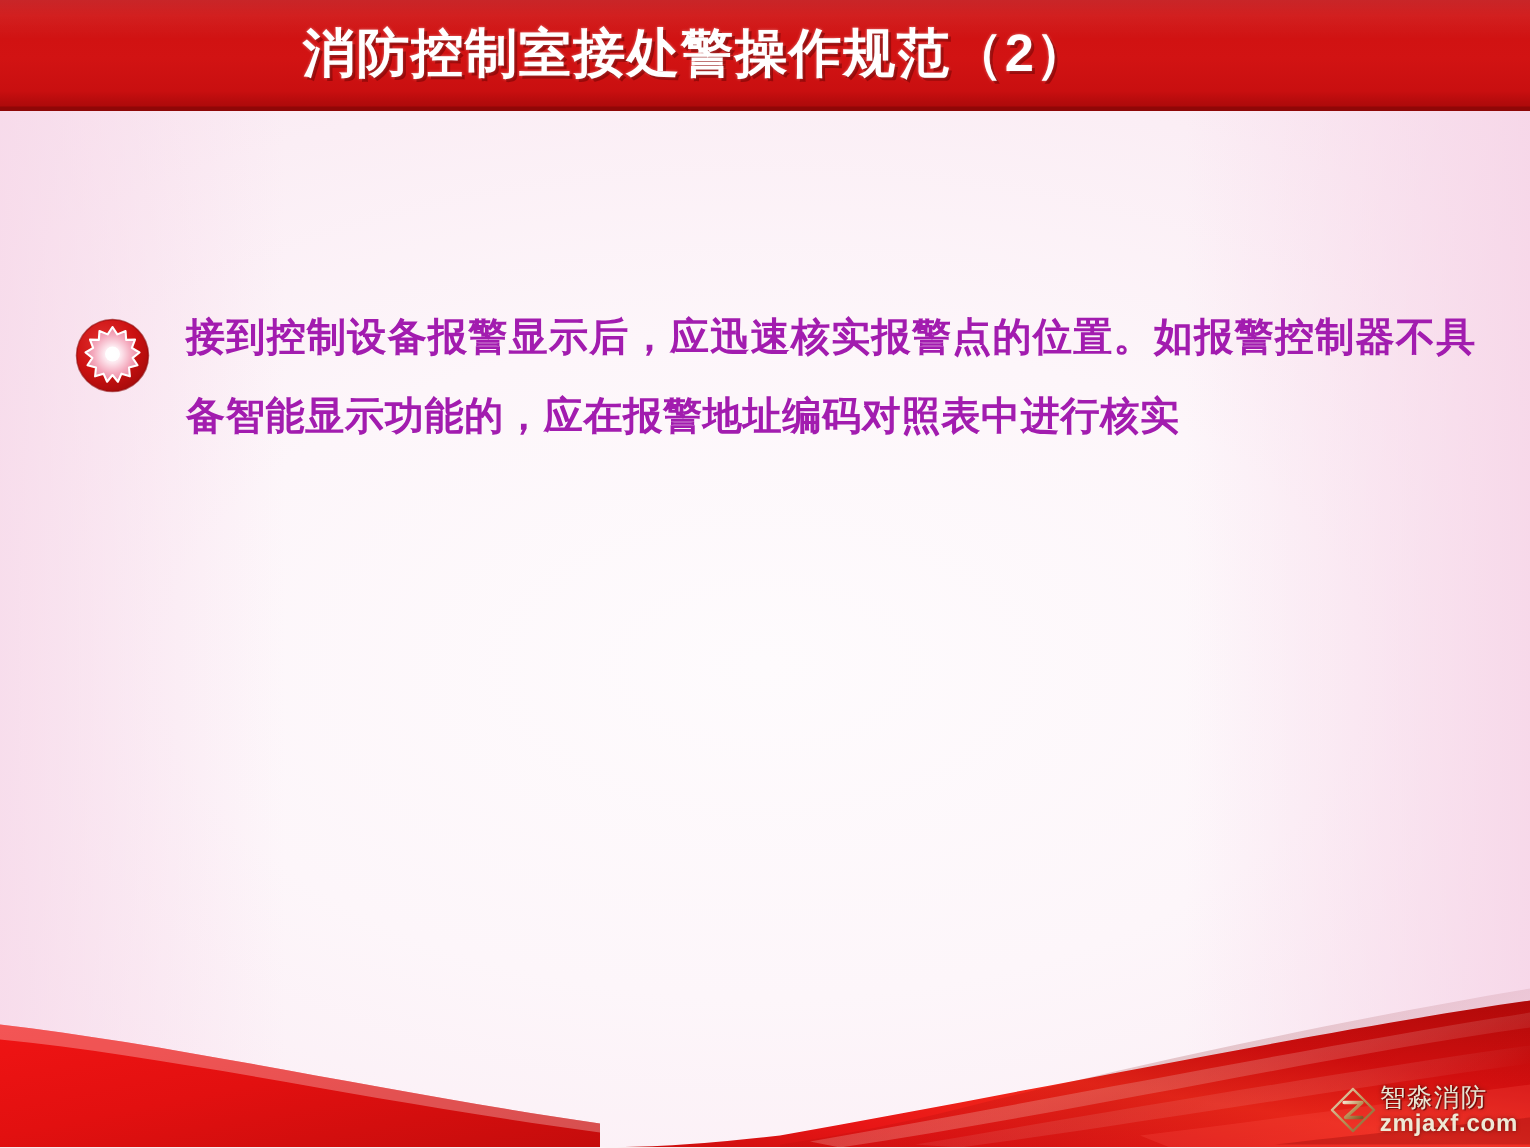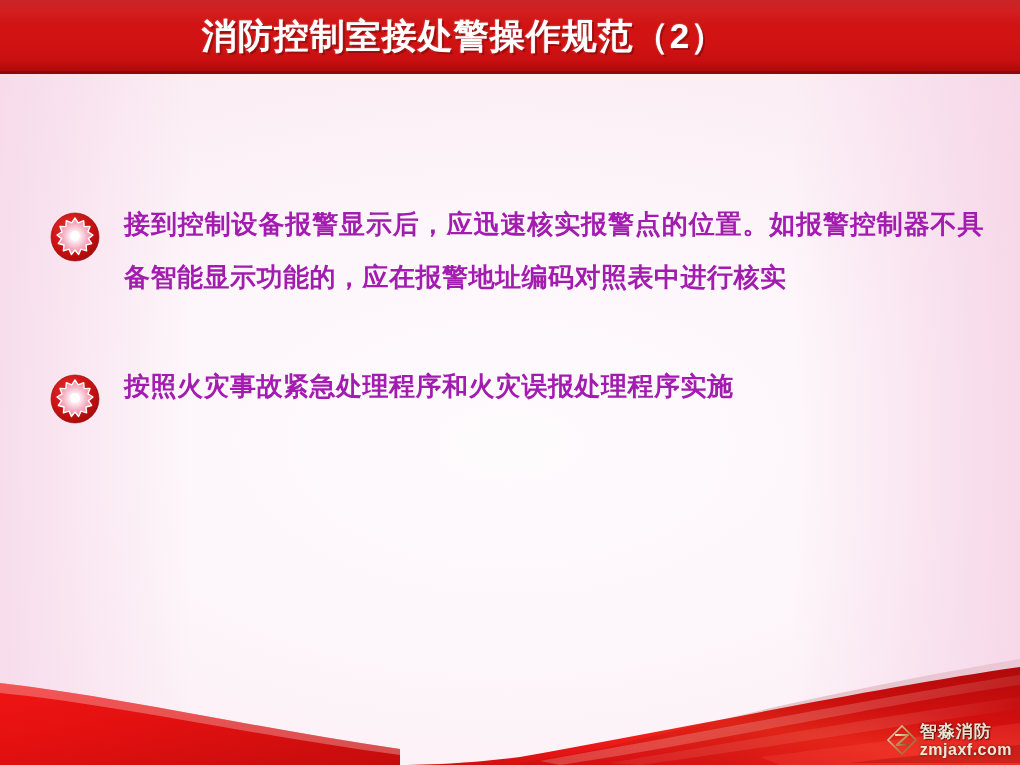--- a/index.html
+++ b/index.html
@@ -130,21 +130,21 @@
     margin-right: 3px;
     opacity: 0.95;
   }
   .wm-textblock {
     display: block;
     line-height: 1;
   }
   .wm-title {
     display: block;
     font-size: 17px;
-    font-weight: bold;
+    font-weight: normal;
     color: #e8e4d2;
     letter-spacing: 1px;
     text-shadow: 0 0 3px rgba(0,0,0,0.55), 1px 1px 0 rgba(90,0,0,0.6);
   }
   .wm-url {
     display: block;
     margin-top: 2px;
     font-size: 16px;
     font-weight: bold;
     color: #efe9d6;
@@ -191,35 +191,20 @@
                    L25 38.0 L21.4 42.5 L19.0 37.1 L13.4 38.9 L14.0 33.0 L8.3 31.5
                    L11.6 26.6 L7.0 23.0 L12.1 19.9 L10.0 14.4 L15.9 14.6 L16.3 8.7
                    L21.8 10.9 Z" fill="url(#gearGrad1)" stroke="#ffffff" stroke-width="1.4" stroke-linejoin="round"></path>
           <circle cx="25" cy="24" r="5" fill="#ffffff" opacity="0.92"></circle>
         </svg>
       </span>
       <span class="bullet-text">接到控制设备报警显示后，应迅速核实报警点的位置。如报警控制器不具备智能显示功能的，应在报警地址编码对照表中进行核实</span>
     </div>
 
 
-    <div class="bullet bullet-3">
-      <span class="bullet-icon">
-        <svg viewBox="0 0 50 50" width="50" height="50" aria-hidden="true">
-          <circle cx="25" cy="25" r="24" fill="url(#discGrad1)"></circle>
-          <circle cx="25" cy="25" r="24" fill="none" stroke="#8e0707" stroke-width="1" opacity="0.6"></circle>
-          <path d="M25 6.0 L28.2 10.9 L33.7 8.7 L34.1 14.6 L40.0 14.4 L37.9 19.9 L43.0 23.0
-                   L38.4 26.6 L41.7 31.5 L36.0 33.0 L36.6 38.9 L31.0 37.1 L28.6 42.5
-                   L25 38.0 L21.4 42.5 L19.0 37.1 L13.4 38.9 L14.0 33.0 L8.3 31.5
-                   L11.6 26.6 L7.0 23.0 L12.1 19.9 L10.0 14.4 L15.9 14.6 L16.3 8.7
-                   L21.8 10.9 Z" fill="url(#gearGrad1)" stroke="#ffffff" stroke-width="1.4" stroke-linejoin="round"></path>
-          <circle cx="25" cy="24" r="5" fill="#ffffff" opacity="0.92"></circle>
-        </svg>
-      </span>
-      <span class="bullet-text">按照火灾事故紧急处理程序和火灾误报处理程序实施</span>
-    </div>
 
   </div>
 
   <div class="ribbon">
     <svg viewBox="0 0 1020 120" width="1020" height="120" preserveAspectRatio="none" aria-hidden="true">
       <defs>
         <linearGradient id="ribbonLeft" x1="0" y1="0" x2="1" y2="1">
           <stop offset="0%" stop-color="#f01414"></stop>
           <stop offset="45%" stop-color="#e21010"></stop>
           <stop offset="100%" stop-color="#c40c0c"></stop>

